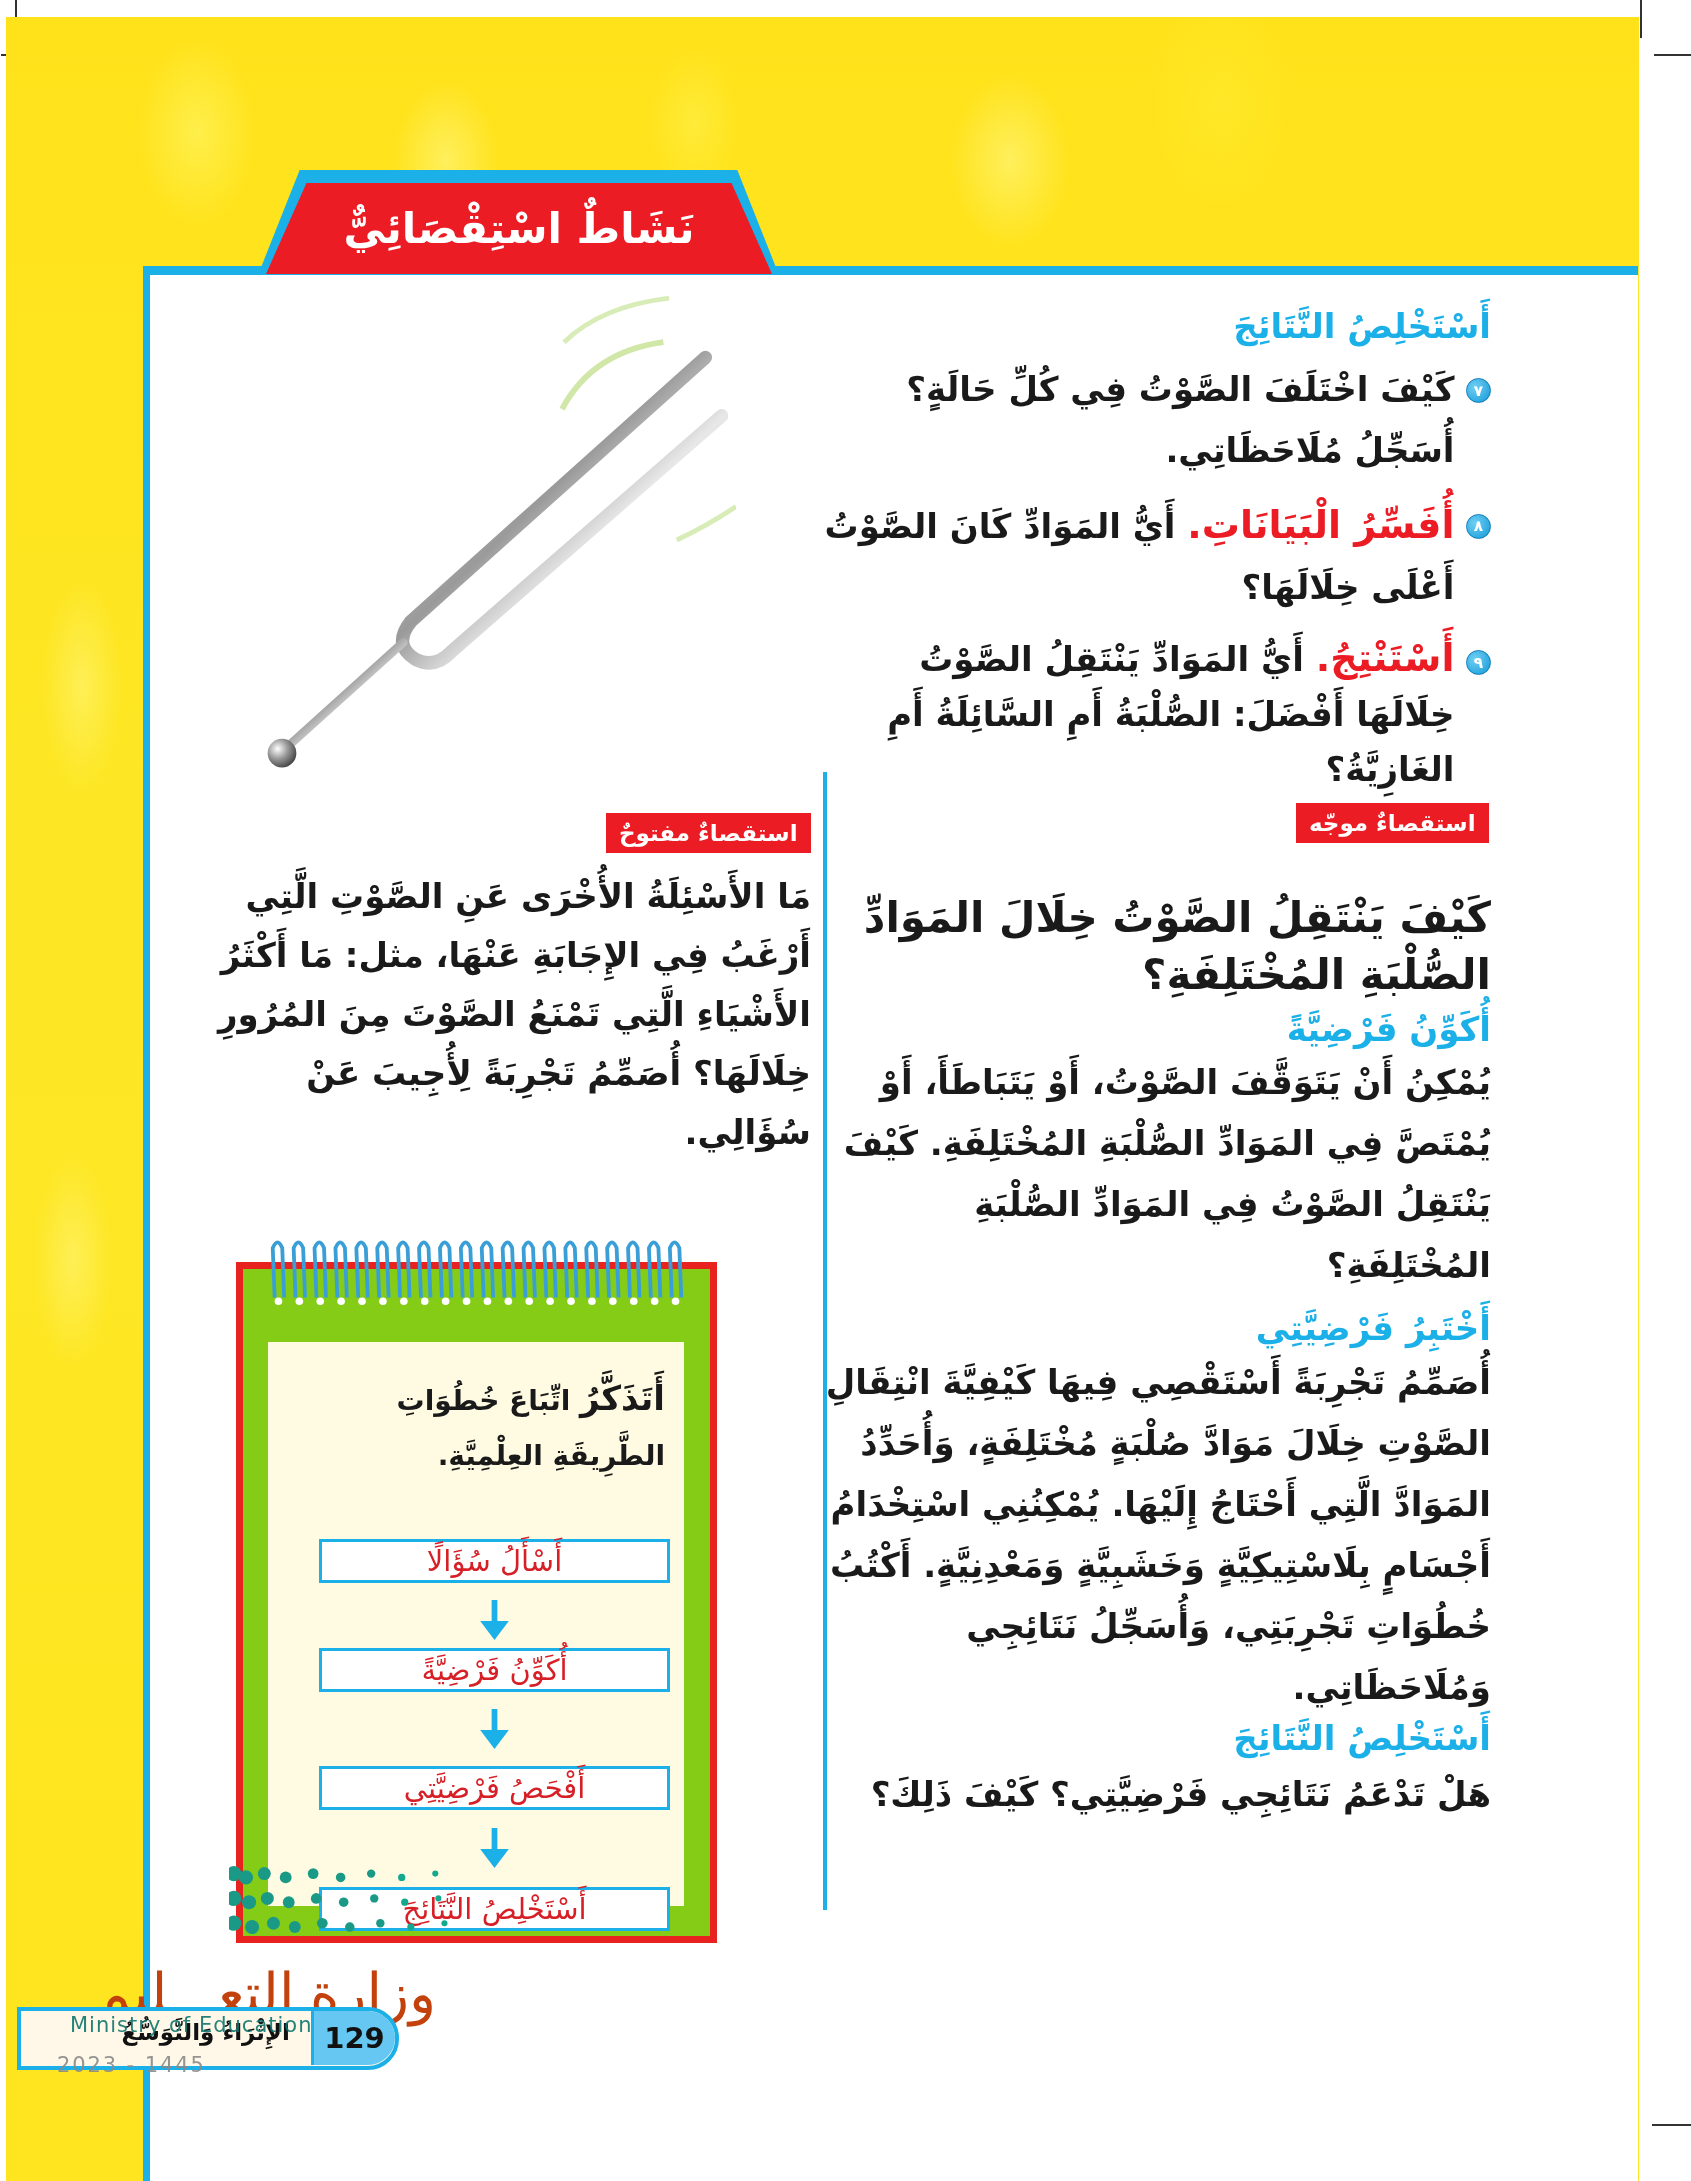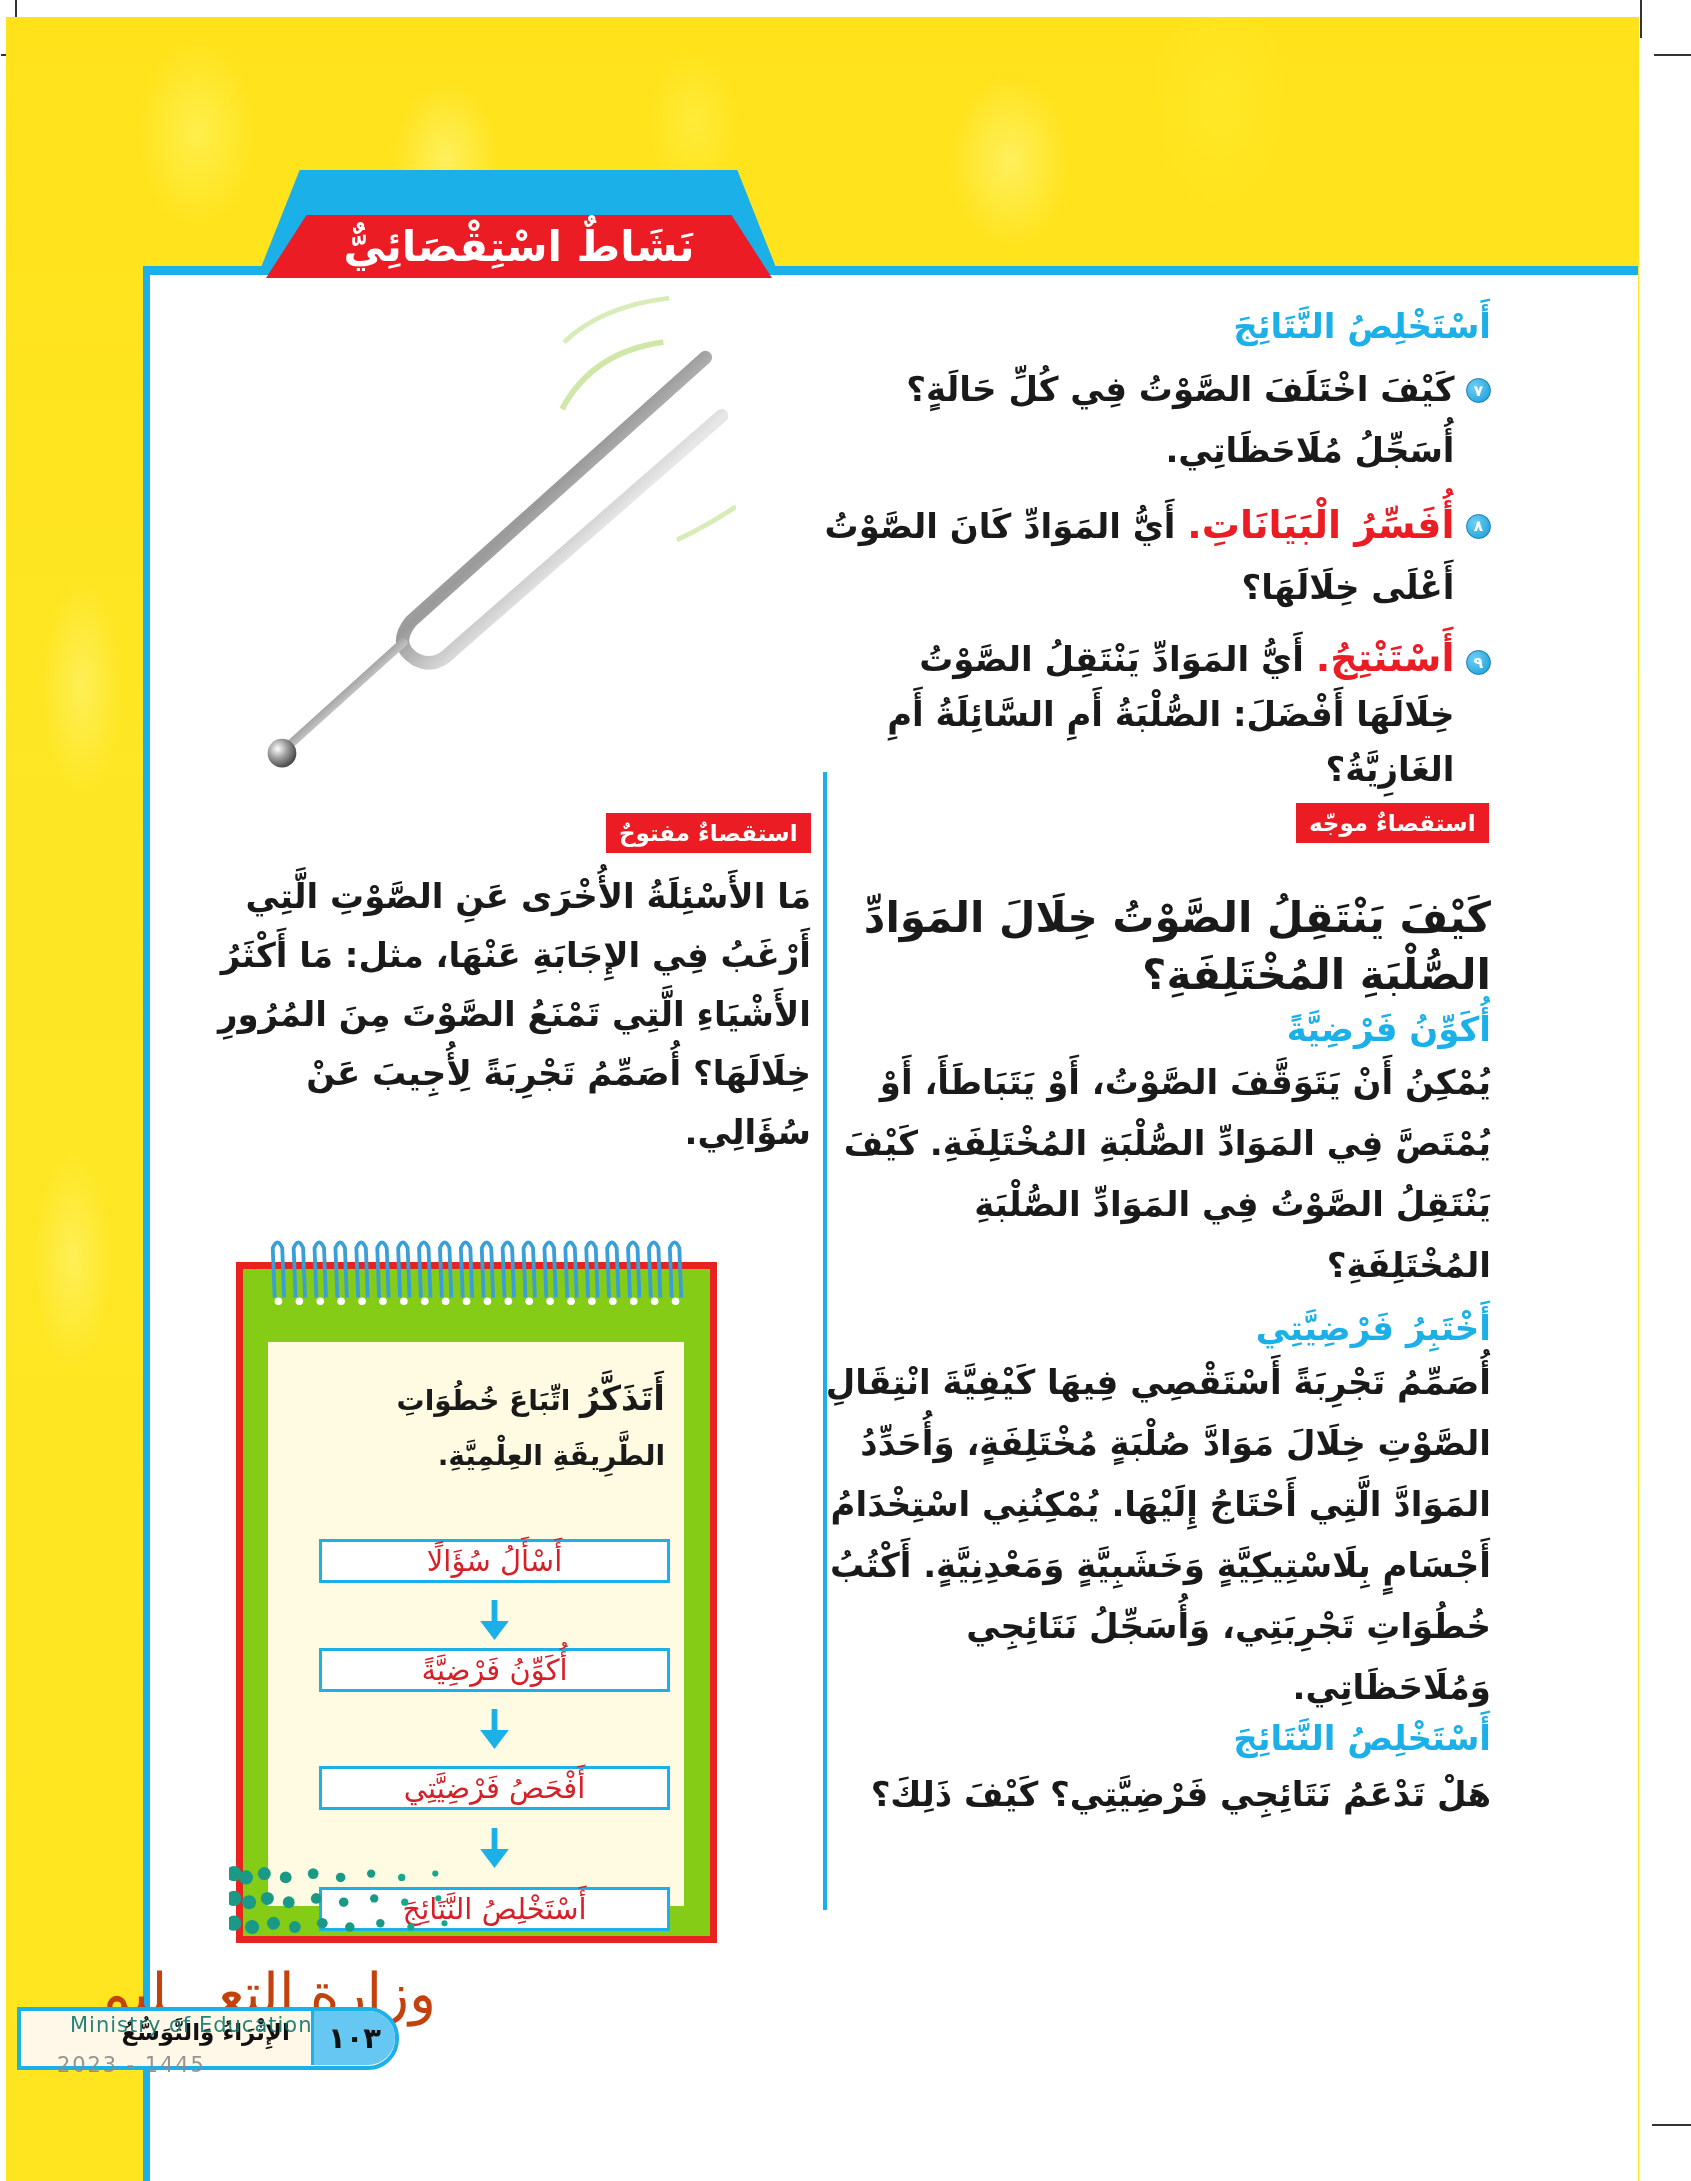--- a/index.html
+++ b/index.html
@@ -28,24 +28,24 @@
       background: #ffffff; border-left: 7.6px solid #1bb0e8; border-top: 9.6px solid #1bb0e8;
     }
 
     
     .tab-outer {
       position: absolute; left: 258px; top: 170px; width: 521px; height: 105px;
       background: #1bb0e8; border-radius: 29px 29px 0 0;
       clip-path: polygon(8% 0, 92% 0, 100% 100%, 0 100%);
     }
     .tab-inner {
-      position: absolute; left: 266px; top: 183px; width: 506px; height: 63px;
+      position: absolute; left: 266px; top: 183px; width: 506px; height: 91px;
       background: #ec1c24; border-radius: 25px 25px 0 0;
       clip-path: polygon(8% 0, 92% 0, 100% 100%, 0 100%);
-      display: flex; align-items: center; justify-content: center; margin-top: 32px;
+      display: flex; align-items: center; justify-content: center;
     }
     .tab-title { color: #ffffff; font-size: 42px; font-weight: bold; font-family: "DejaVu Sans", sans-serif; }
 
     
     .cyan-heading { color: #1bb0e8; font-weight: bold; font-size: 34px; }
     .body-text { font-size: 34px; font-weight: bold; line-height: 61px; color: #1a1a1a; }
     .red-inline { color: #ec1c24; font-size: 38px; }
 
     .right-col { position: absolute; right: 201px; width: 669px; text-align: right; }
 
@@ -285,19 +285,19 @@
     <circle cx="97.80000000000001" cy="62" r="5.6" fill="#1a9a86"></circle>
     <circle cx="126.60000000000001" cy="66" r="5" fill="#1a9a86"></circle>
     <circle cx="158.60000000000002" cy="62" r="4.4" fill="#1a9a86"></circle>
     <circle cx="190.60000000000002" cy="66" r="3.8" fill="#14a98f"></circle>
     <circle cx="225.8" cy="62" r="3.2" fill="#14a98f"></circle>
   </svg>
 
 <div class="watermark-ar">وزارة التعـــليم</div>
 
 <div class="footer-pill">
-  <div class="footer-num">١٠٣</div>
+  <div class="footer-num">129</div>
   <div class="footer-sep"></div>
   <div class="footer-label">الإِثْرَاءُ وَالتَّوَسُّعُ</div>
 </div>
 <div class="watermark-en">Ministry of Education</div>
 <div class="watermark-yr">2023 - 1445</div>
 
 
 </body></html>

